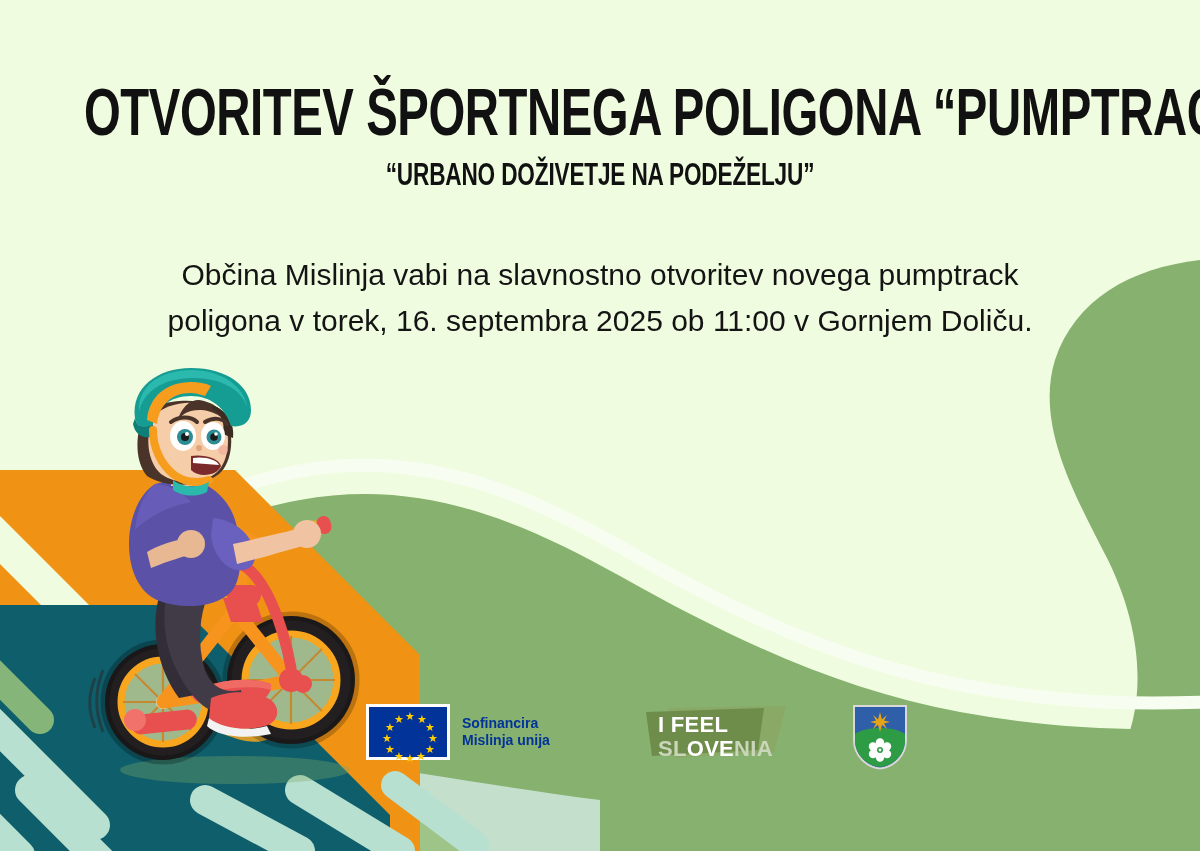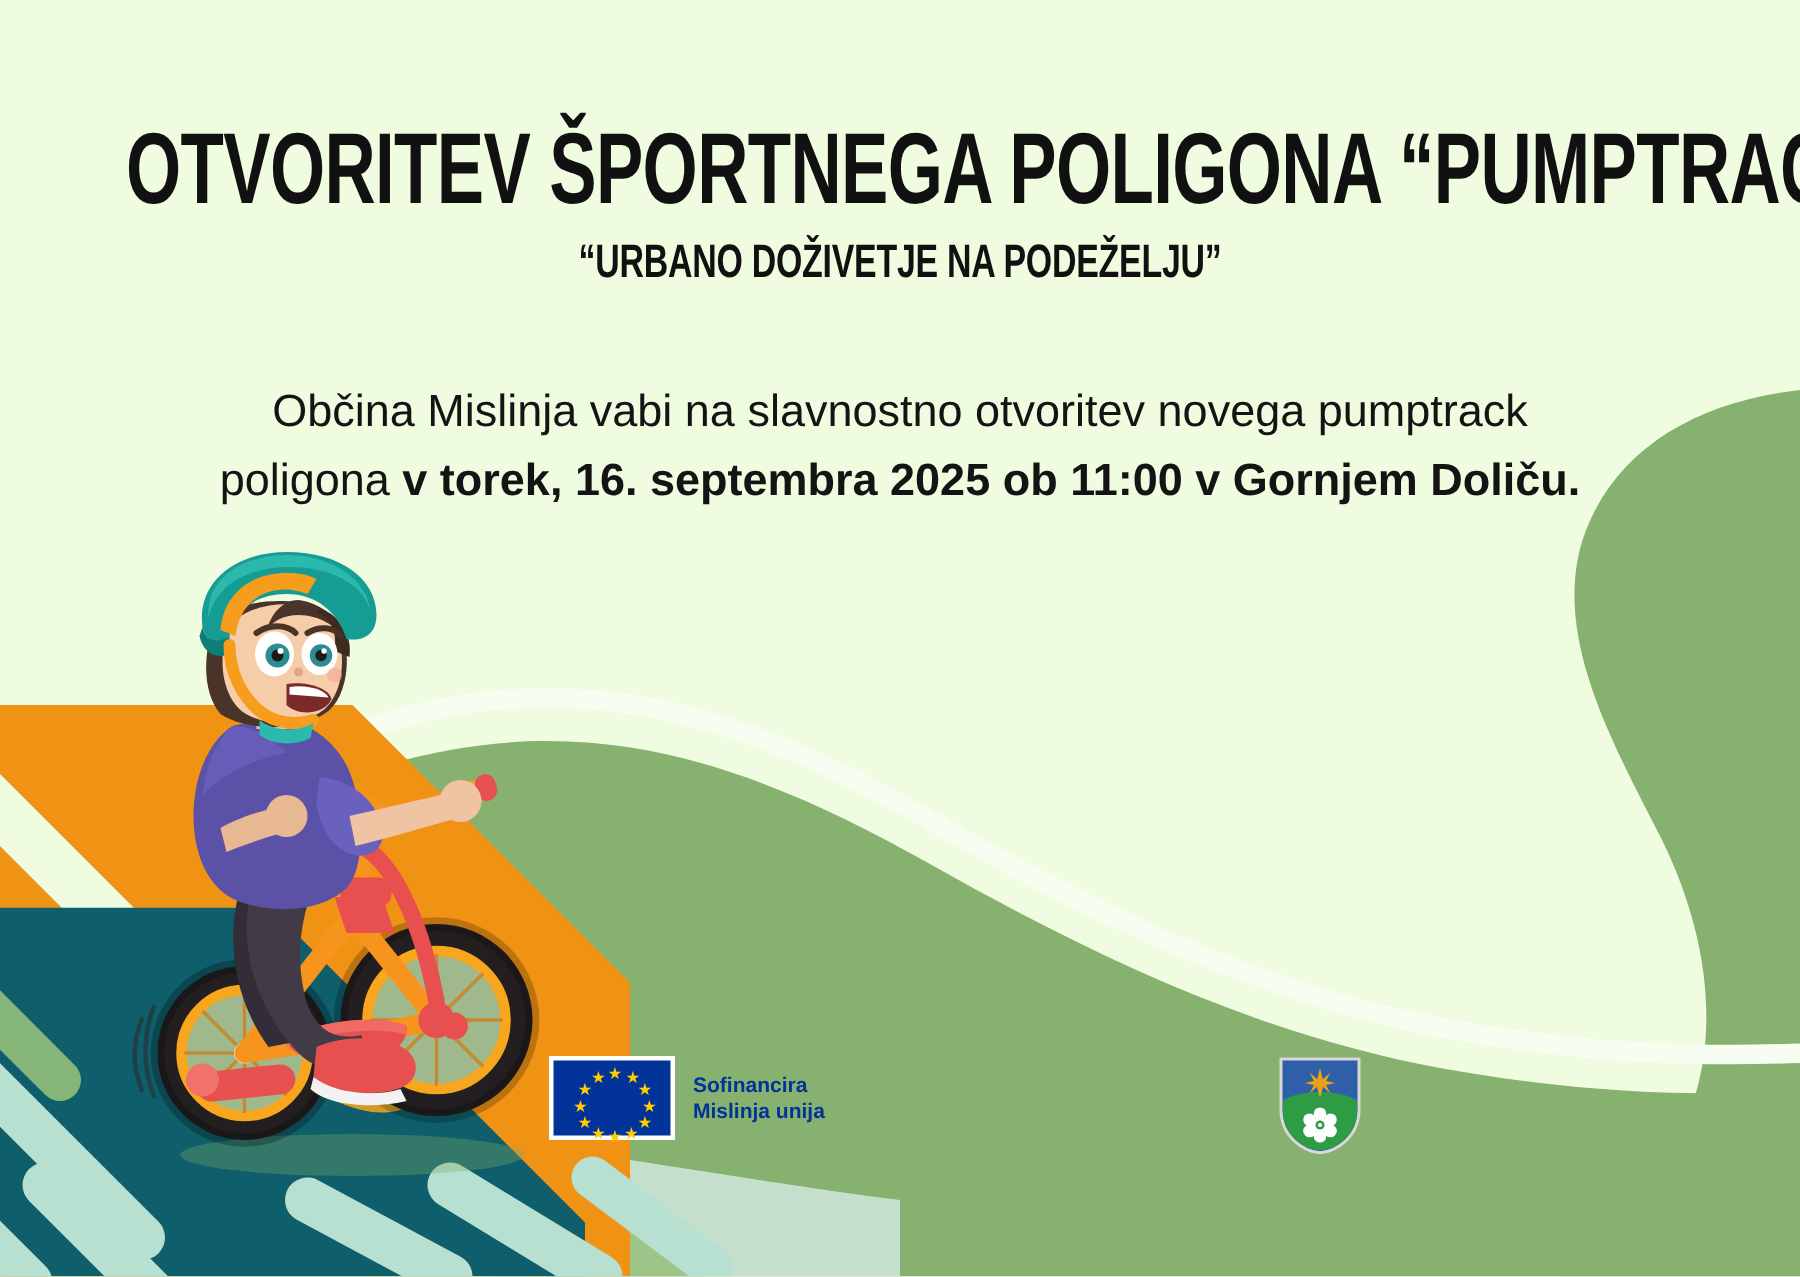--- a/index.html
+++ b/index.html
@@ -44,21 +44,21 @@
     transform:scaleX(0.87) scaleY(1.2);
     transform-origin:center top;
     white-space:nowrap;
   }
 
   .body-block {
     position:absolute; left:140px; top:252px; width:920px;
     z-index:40; text-align:center;
     font-size:30px; line-height:1.52; color:#141414;
   }
-  .body-block b { font-weight:bold; }
+  .body-block b { font-weight:normal; }
 
   .para2 {
     position:absolute; left:300px; top:430px; width:600px;
     z-index:40; text-align:center;
     font-size:27px; line-height:1.5; color:#141414;
   }
 
   .vabljeni {
     position:absolute; left:700px; top:567px; width:260px;
     z-index:40; text-align:center;
@@ -393,20 +393,30 @@
         <span class="star" style="left:13px;top:27px;">★</span>
         <span class="star" style="left:16px;top:16px;">★</span>
         <span class="star" style="left:25px;top:8px;">★</span>
       </div>
       <div class="eu-text">
         <div>Sofinancira</div>
         <div>Mislinja unija</div>
       </div>
     </div>
 
+    <div class="ifs-logo">
+      <svg viewBox="0 0 140 55" width="140" height="55">
+        <path d="M 22,2 L 140,0 L 128,46 L 30,52 Z" fill="#8aa866"></path>
+        <path d="M 0,6 L 118,2 L 112,44 L 6,50 Z" fill="#6e8c4a"></path>
+      </svg>
+      <div class="ifs-text">
+        <div><span class="w">I FEEL</span></div>
+        <div><span class="g">SL</span><span class="w">OVE</span><span class="g">NIA</span></div>
+      </div>
+    </div>
 
     <div class="crest">
       <svg viewBox="0 0 56 66" width="56" height="66">
         <defs>
           <clipPath id="shieldClip">
             <path d="M 3,3 L 53,3 L 53,36 C 53,52 40,62 28,63 C 16,62 3,52 3,36 Z"></path>
           </clipPath>
         </defs>
         <path d="M 2,2 L 54,2 L 54,36 C 54,53 40,63.5 28,64.5 C 16,63.5 2,53 2,36 Z" fill="#2f5fa8" stroke="#d8d8d8" stroke-width="2"></path>
         <g clip-path="url(#shieldClip)">

